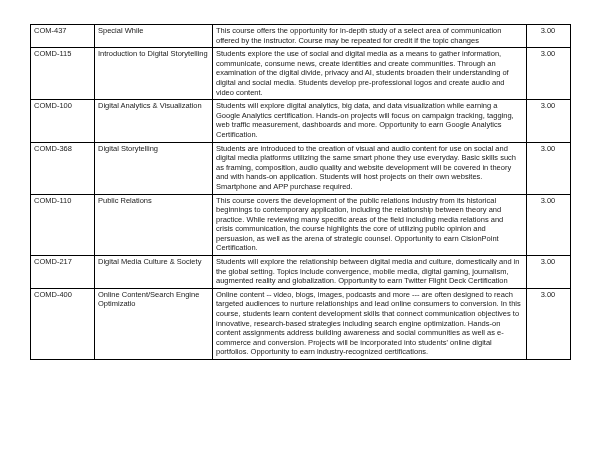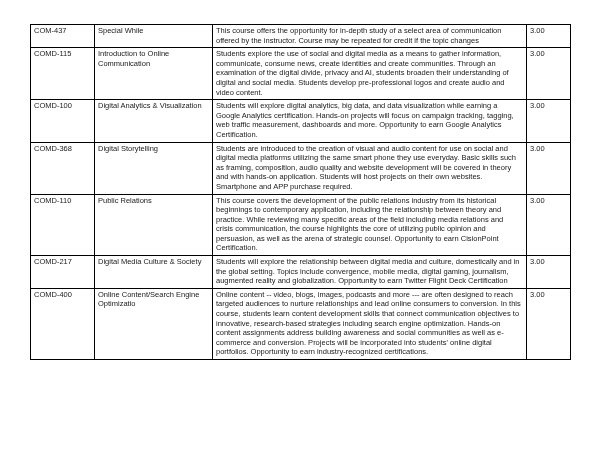--- a/index.html
+++ b/index.html
@@ -36,20 +36,21 @@
     font-size: 7.5px;
     line-height: 1.28;
     color: #1a1a1a;
     word-wrap: break-word;
   }
   col.col-code    { width: 64px;  }
   col.col-title   { width: 118px; }
   col.col-desc    { width: 314px; }
   col.col-credits { width: 44px;  }
   td.credits {
+    text-align: center;
   }
 </style>
 </head>
 <body>
 
 <div class="page">
   <table class="course-table">
     <colgroup>
       <col class="col-code">
       <col class="col-title">
@@ -58,21 +59,21 @@
     </colgroup>
     <tbody>
       <tr>
         <td class="code">COM-437</td>
         <td class="title">Special While</td>
         <td class="desc">This course offers the opportunity for in-depth study of a select area of communication offered by the instructor. Course may be repeated for credit if the topic changes</td>
         <td class="credits">3.00</td>
       </tr>
       <tr>
         <td class="code">COMD-115</td>
-        <td class="title">Introduction to Online Communication</td>
+        <td class="title">Introduction to Digital Storytelling</td>
         <td class="desc">Students explore the use of social and digital media as a means to gather information, communicate, consume news, create identities and create communities.  Through an examination of the digital divide, privacy and AI, students broaden their understanding of digital and social media. Students develop pre-professional logos and create audio and video content.</td>
         <td class="credits">3.00</td>
       </tr>
       <tr>
         <td class="code">COMD-100</td>
         <td class="title">Digital Analytics &amp; Visualization</td>
         <td class="desc">Students will explore digital analytics, big data, and data visualization while earning a Google Analytics certification. Hands-on projects will focus on campaign tracking, tagging, web traffic measurement, dashboards and more. Opportunity to earn Google Analytics Certification.</td>
         <td class="credits">3.00</td>
       </tr>
       <tr>

